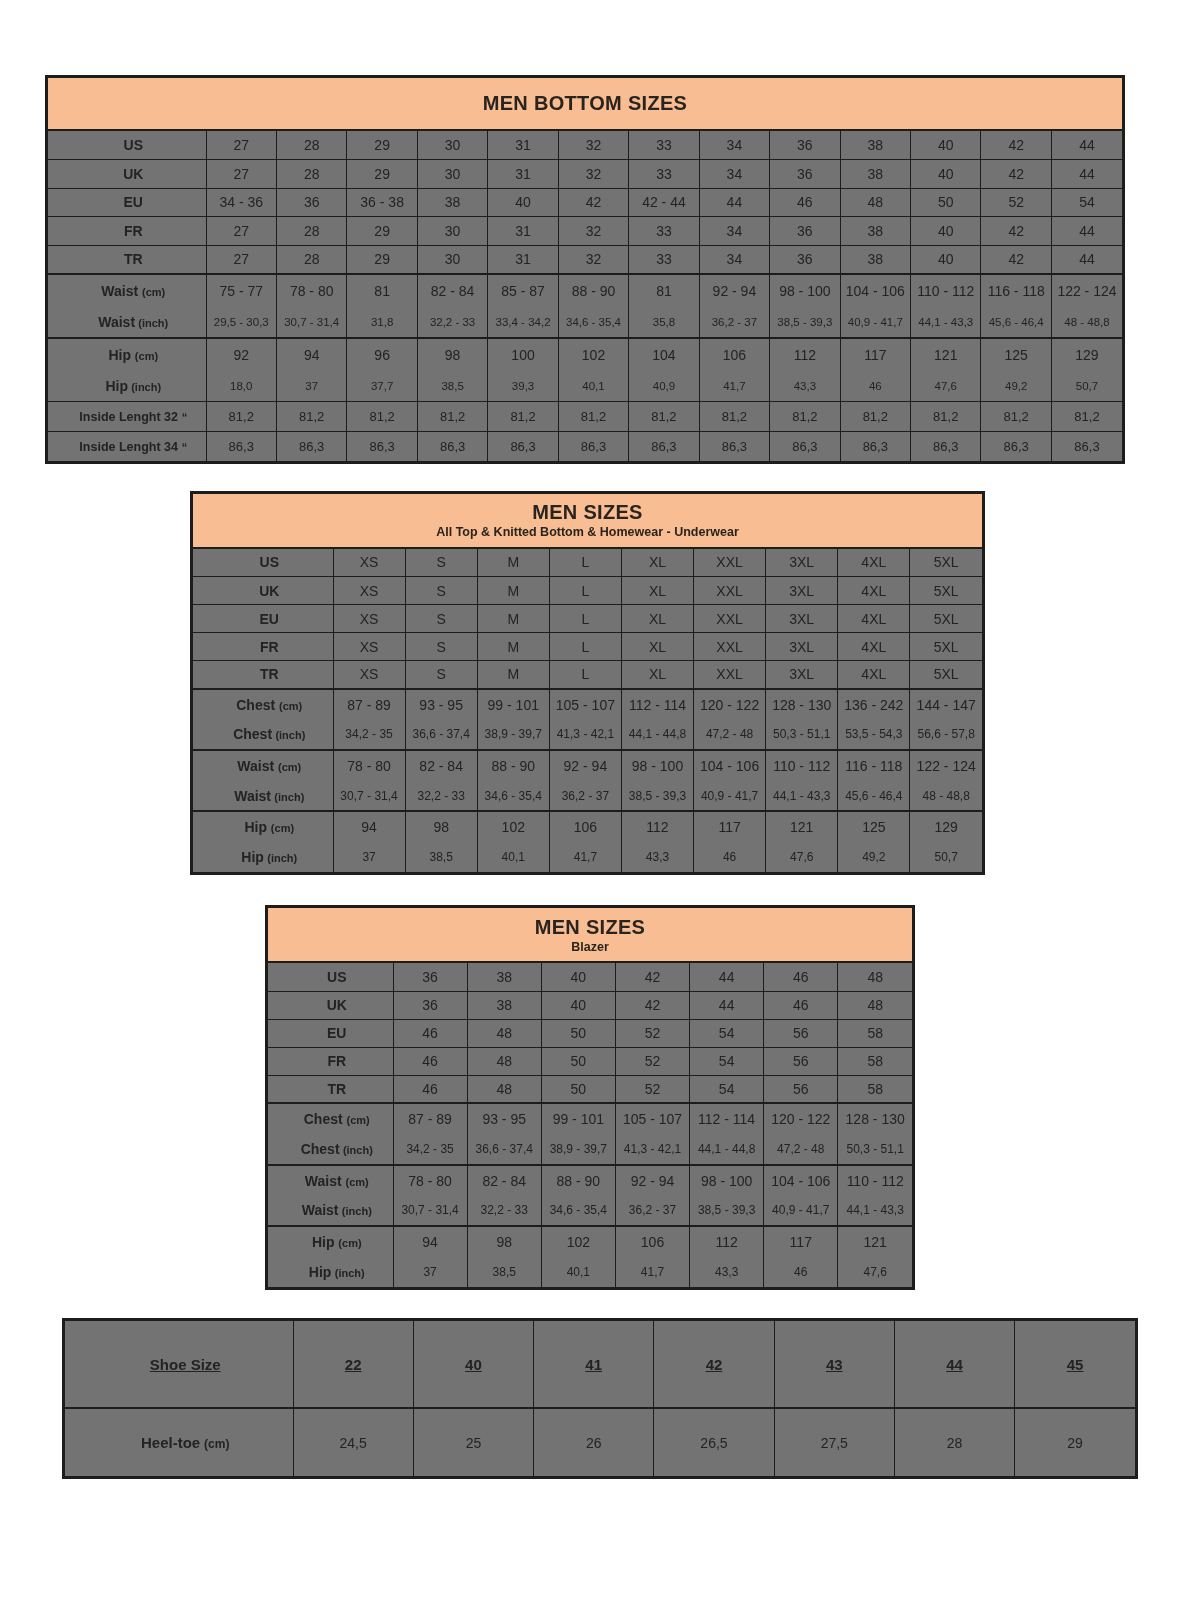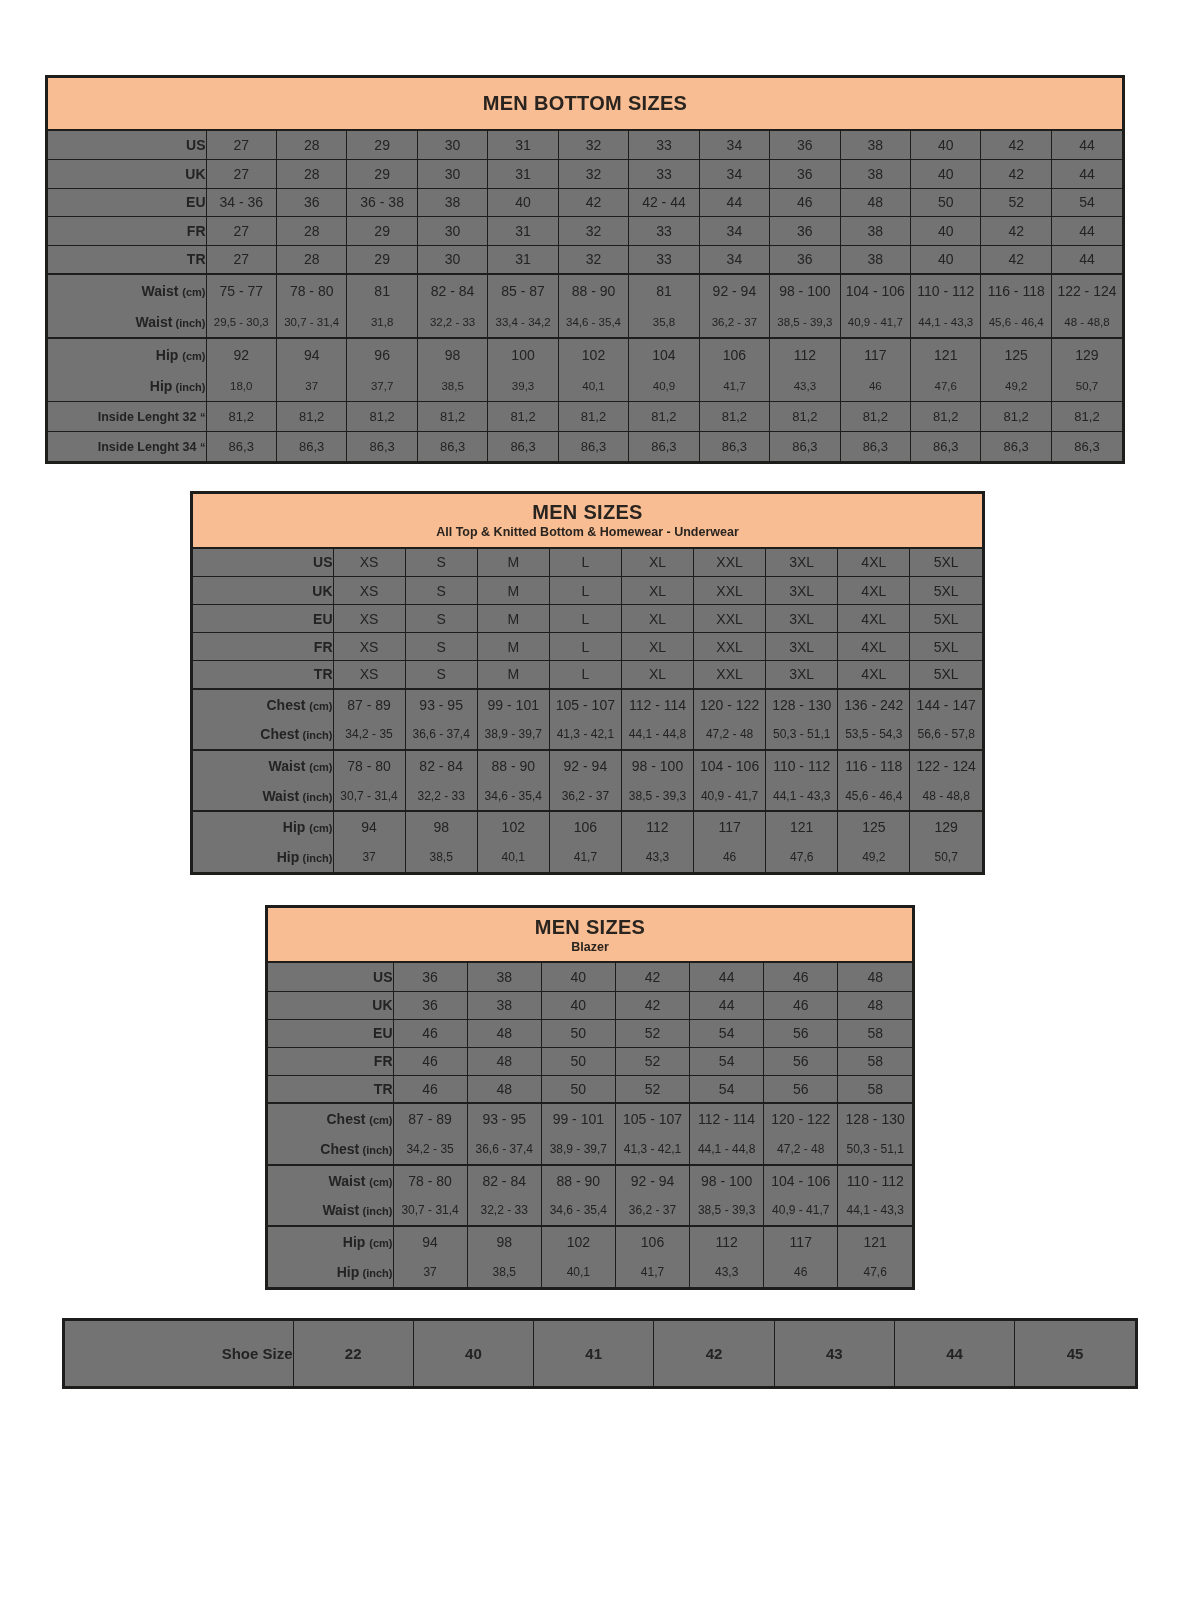--- a/index.html
+++ b/index.html
@@ -34,21 +34,21 @@
   tr { border-top: 1.5px solid #1d1d1b; }
   tbody tr:first-child { border-top: none; }
   tr.sep   { border-top: 2.5px solid #1d1d1b; }
   tr.nosep { border-top: none; }
   td {
     border-left: 1.5px solid #1d1d1b;
     text-align: center; vertical-align: middle;
     font-size: 14px; overflow: hidden; white-space: nowrap;
   }
   td.lbl {
-    border-left: none; text-align: right; padding-left: 13px;
+    border-left: none; text-align: center; padding-left: 13px;
     font-weight: bold;
   }
   .lbl-main { font-size: 14px; }
   .lbl-unit { font-size: 11px; }
   .lbl-unit:empty { display: none; }
 
   
   .t1 { width: 1080px; margin: 75px 0 0 45px; }
   .t1 .thead { height: 53px; }
   .t1 td.lbl { width: 158px; }
@@ -75,21 +75,21 @@
   .t2 tr.r-inch, .t3 tr.r-inch { height: 30.3px; }
   .t2 tr.r-inch td, .t3 tr.r-inch td { font-size: 12px; }
 
   
   .t4 { width: 1076px; margin: 28px 0 0 62px; }
   .t4 .thead { height: 55px; }
   .t4 .title { font-size: 21px; }
   .t4 td.lbl { width: 228px; }
   .t4 td.lbl .lbl-main { font-size: 15px; }
   .t4 td.lbl .lbl-unit { font-size: 12px; }
-  .t4 tr.r-shoe { height: 65px; }
+  .t4 tr.r-shoe { height: 87px; text-decoration: underline; }
   .t4 tr.r-shoe td { font-weight: bold; font-size: 15px; }
   .t4 tr.r-heel { height: 68px; }
   .t4 tr.r-heel td { font-size: 14px; }
 </style>
 </head>
 <body>
 
 <div>
 
   <section class="tbl t1">
@@ -549,17 +549,27 @@
           <tr class="r-shoe">
             <td class="lbl"><span class="lbl-main">Shoe Size</span> </td>
             <td>22</td>
             <td>40</td>
             <td>41</td>
             <td>42</td>
             <td>43</td>
             <td>44</td>
             <td>45</td>
           </tr>
+          <tr class="r-heel sep">
+            <td class="lbl"><span class="lbl-main">Heel-toe</span> <span class="lbl-unit">(cm)</span></td>
+            <td>24,5</td>
+            <td>25</td>
+            <td>26</td>
+            <td>26,5</td>
+            <td>27,5</td>
+            <td>28</td>
+            <td>29</td>
+          </tr>
         </tbody>
       </table>
   </section>
 
 </div>
 
 </body></html>

